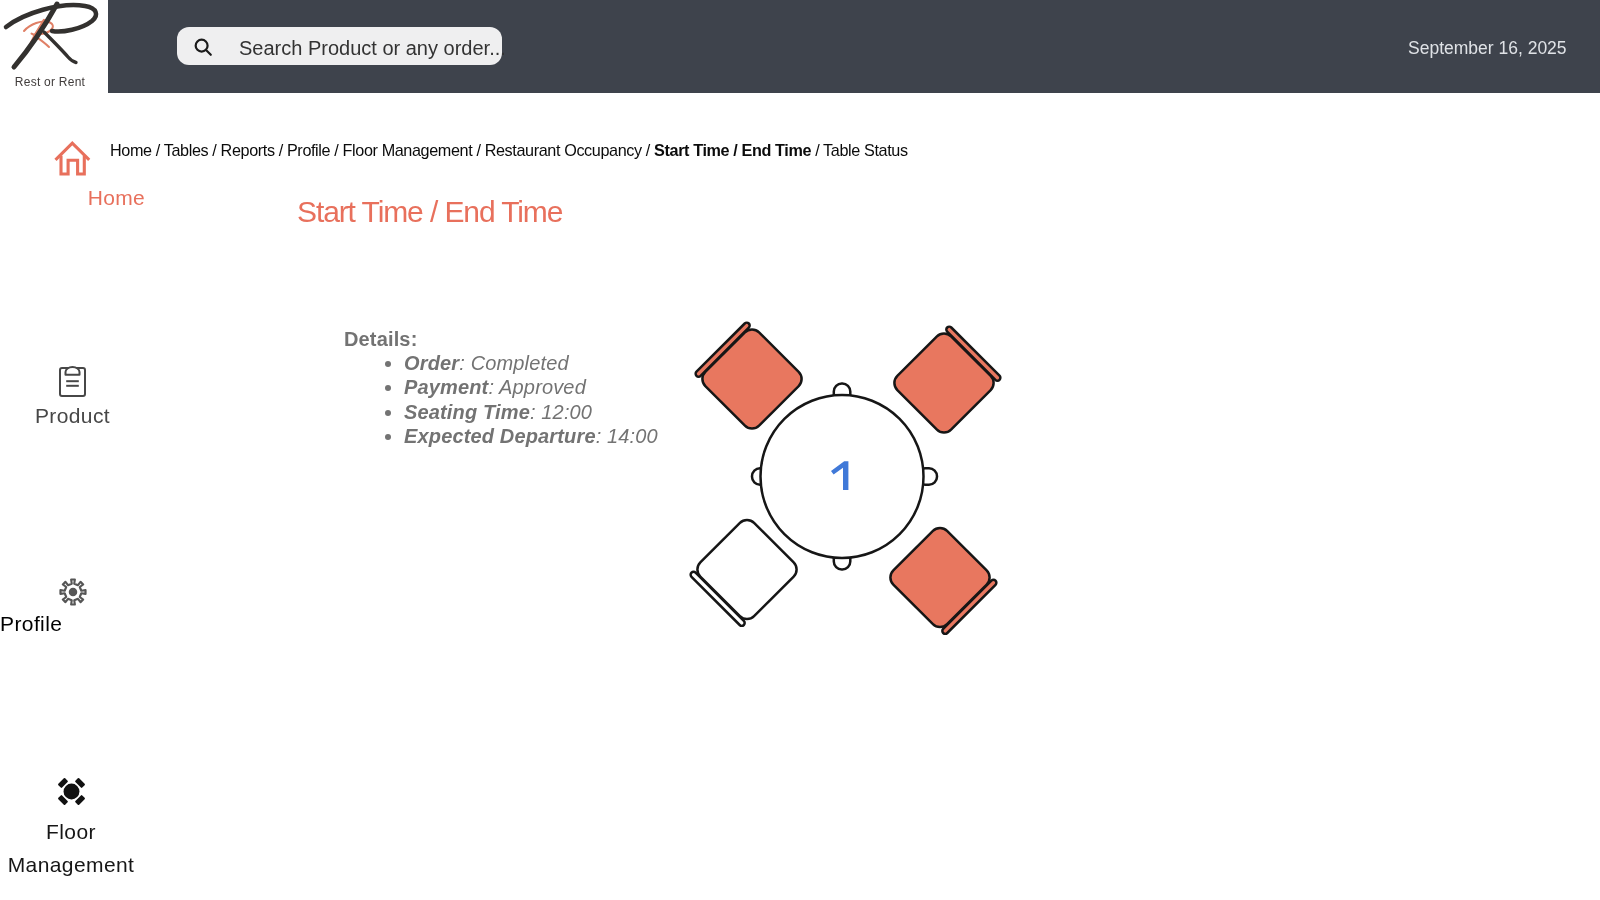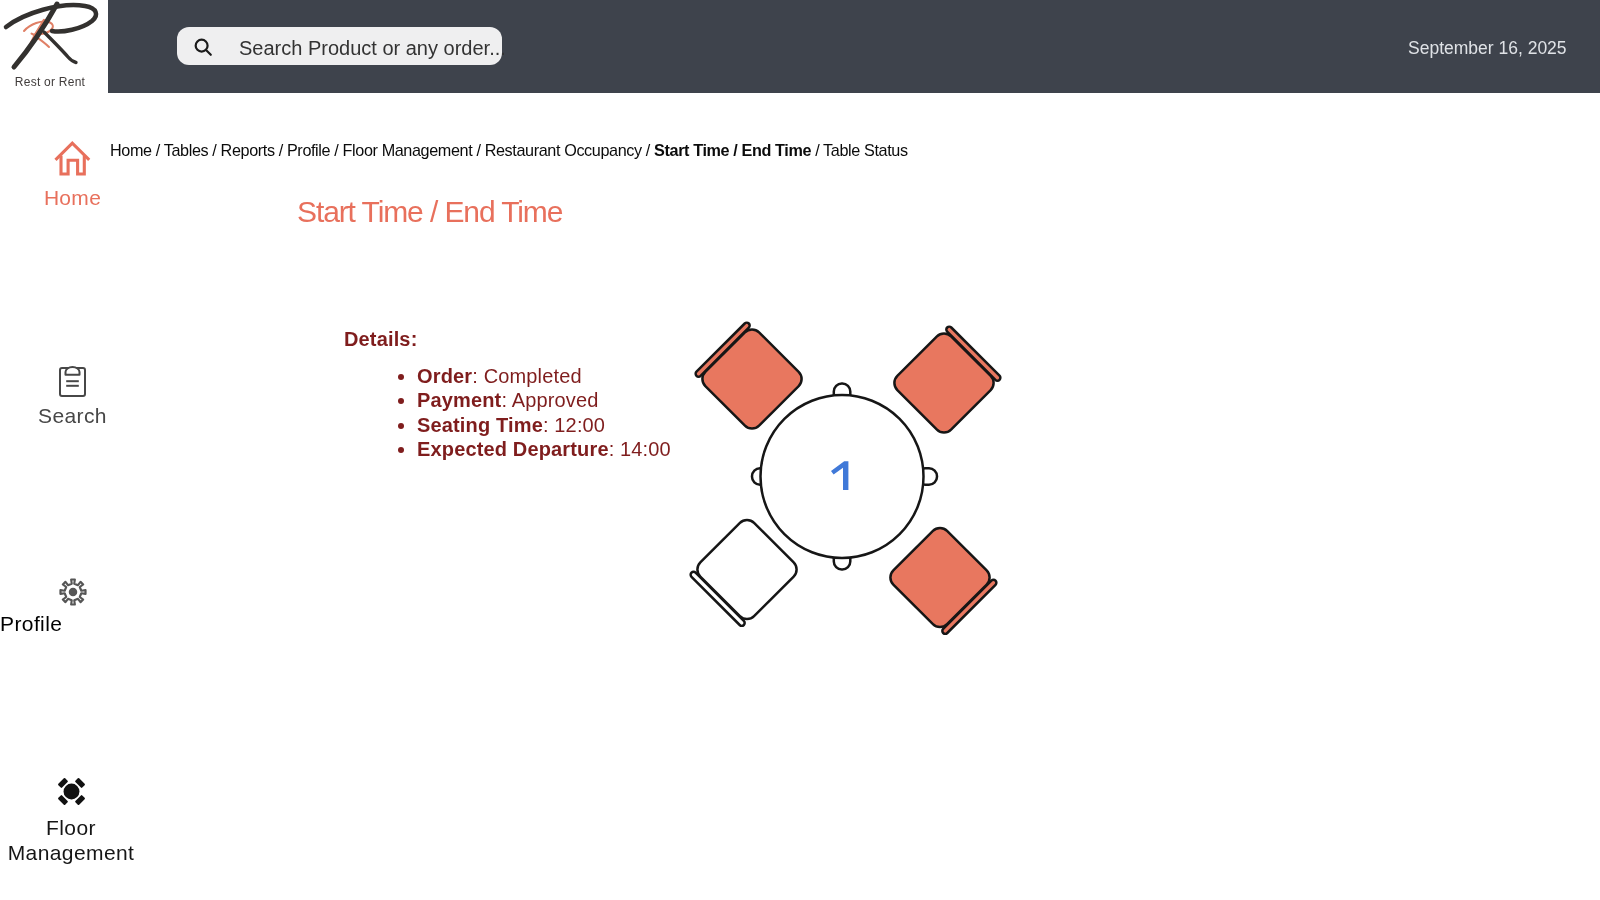--- a/index.html
+++ b/index.html
@@ -33,30 +33,30 @@
 
 <div class="abs" style="left:1408px;top:38px;font-size:17.5px;color:#dfe2e6;">September 16, 2025</div>
 
 <div class="abs" style="left:110px;top:104px;font-size:16.2px;letter-spacing:-0.38px;color:#0b0b0b;margin-top:37px;">Home / Tables / Reports / Profile / Floor Management / Restaurant Occupancy / <b>Start Time / End Time</b> / Table Status</div>
 
 <svg class="abs" style="left:52px;top:139px;" width="40" height="40" viewBox="0 0 40 40" fill="none" stroke="#e8705c" stroke-width="3.1" stroke-linejoin="miter">
   <path d="M3.5 20.8 L20.3 4.2 L37.2 20.8"></path>
   <path d="M9 16.8 V35 H16.1 V21.2 H25.6 V35 H32.3 V16.8"></path>
 </svg>
 
-<div class="abs" style="left:0;top:186px;width:145px;text-align:center;font-size:21px;letter-spacing:0.3px;color:#e8705c;">Home</div>
+<div class="abs" style="left:0;top:186px;width:145px;text-align:right;font-size:21px;letter-spacing:0.3px;color:#e8705c;">Home</div>
 
 <svg class="abs" style="left:58px;top:362px;" width="29" height="37" viewBox="0 0 29 37" fill="none" stroke="#474747" stroke-width="2" stroke-linejoin="round">
   <rect x="2" y="6" width="25" height="28" rx="2"></rect>
   <path d="M7.5 12.7 V10 a7 5 0 0 1 14 0 v2.7 Z" fill="#ffffff"></path>
   <line x1="8.2" y1="19.2" x2="20.8" y2="19.2"></line>
   <line x1="8.2" y1="23.8" x2="20.8" y2="23.8"></line>
 </svg>
 
-<div class="abs" style="left:0;top:404px;width:145px;text-align:center;font-size:21px;letter-spacing:0.4px;color:#474747;">Search</div>
+<div class="abs" style="left:0;top:404px;width:145px;text-align:center;font-size:21px;letter-spacing:0.4px;color:#474747;">Product</div>
 
 <svg class="abs" style="left:57.5px;top:577px;" width="30" height="30" viewBox="-15.5 -15.5 31 31">
   <path d="M-1.29,-8.60 L-1.94,-12.96 L1.94,-12.96 L1.29,-8.60 L5.17,-6.99 L7.79,-10.53 L10.53,-7.79 L6.99,-5.17 L8.60,-1.29 L12.96,-1.94 L12.96,1.94 L8.60,1.29 L6.99,5.17 L10.53,7.79 L7.79,10.53 L5.17,6.99 L1.29,8.60 L1.94,12.96 L-1.94,12.96 L-1.29,8.60 L-5.17,6.99 L-7.79,10.53 L-10.53,7.79 L-6.99,5.17 L-8.60,1.29 L-12.96,1.94 L-12.96,-1.94 L-8.60,-1.29 L-6.99,-5.17 L-10.53,-7.79 L-7.79,-10.53 L-5.17,-6.99 Z" fill="none" stroke="#565656" stroke-width="2.2" stroke-linejoin="round"></path>
   <circle cx="0" cy="0" r="4.4" fill="#565656"></circle>
 </svg>
 
 <div class="abs" style="left:0;top:612px;width:142px;font-size:21px;letter-spacing:0.4px;color:#000000;">Profile</div>
 
 <svg class="abs" style="left:56px;top:776px;" width="31" height="31" viewBox="-16 -16 32 32">
   <g fill="#111111">
@@ -69,27 +69,27 @@
     <g transform="rotate(225)">
         <rect x="-5" y="-15.2" width="10" height="5.5" rx="1"></rect>
       </g>
     <g transform="rotate(315)">
         <rect x="-5" y="-15.2" width="10" height="5.5" rx="1"></rect>
       </g>
     <circle cx="0" cy="0" r="8.2"></circle>
   </g>
 </svg>
 
-<div class="abs" style="left:0;top:815px;width:142px;text-align:center;font-size:21px;letter-spacing:0.4px;color:#161616;line-height:25px;">Floor<br>Management</div>
+<div class="abs" style="left:0;top:815px;width:142px;text-align:center;font-size:21px;letter-spacing:0.4px;color:#161616;line-height:33px;">Floor<br>Management</div>
 
 <div class="abs" style="left:297px;top:195px;font-size:30px;letter-spacing:-1.1px;color:#e8705c;">Start Time / End Time</div>
 
-<div class="abs" style="left:344px;top:326.6px;font-size:20px;letter-spacing:0.15px;color:#7f1d1d;line-height:24.4px;">
+<div class="abs" style="left:344px;top:326.6px;font-size:20px;letter-spacing:0.15px;color:#737373;line-height:24.4px;">
   <div><b>Details:</b></div>
-  <ul style="margin:13px;padding-left:60px;">
+  <ul style="margin:0;padding-left:60px;font-style:italic;">
     <li><b>Order</b>: Completed</li>
     <li><b>Payment</b>: Approved</li>
     <li><b>Seating Time</b>: 12:00</li>
     <li><b>Expected Departure</b>: 14:00</li>
   </ul>
 </div>
 
 <svg class="abs" style="left:660px;top:290px;" width="370" height="380" viewBox="660 290 370 380">
 
   <g transform="translate(752,379) rotate(-45)" stroke="#161616" stroke-width="2.5" fill="#e8775f">

